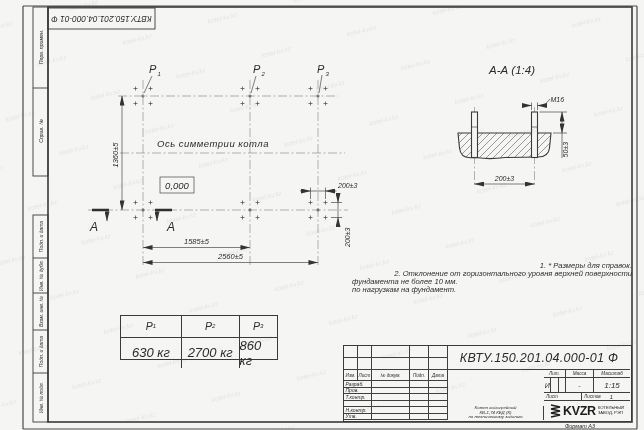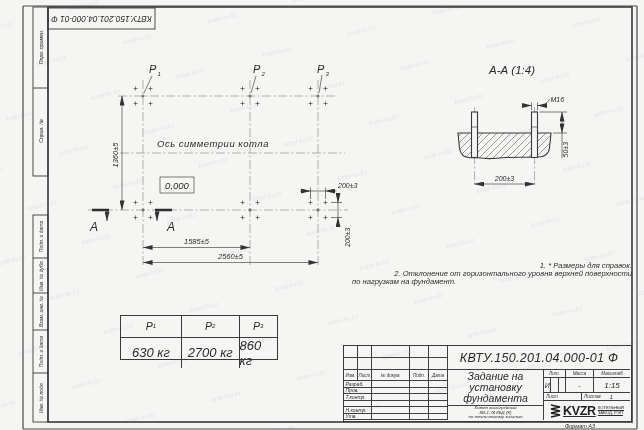--- a/index.html
+++ b/index.html
@@ -42,21 +42,21 @@
   .tb-right>div{position:absolute;box-sizing:border-box;overflow:hidden;}
   .bb{border-bottom:.8px solid #3f3f3f;} .br{border-right:.8px solid #3f3f3f;}
   .doc{left:0;top:0;width:182px;height:24px;display:flex;align-items:center;justify-content:center;
        font-size:12.5px;letter-spacing:.3px;}
   .ttl-name{left:0;top:24px;width:96px;height:36px;display:flex;flex-direction:column;align-items:center;
             justify-content:center;font-size:10.5px;line-height:11.3px;}
   .ttl-sub{left:0;top:60px;width:96px;height:14px;display:flex;flex-direction:column;align-items:center;
            justify-content:center;font-size:4.4px;line-height:4.7px;}
   .cell-c{display:flex;align-items:center;justify-content:center;}
   .f46{font-size:4.6px;} .f7{font-size:7px;} .f8{font-size:8px;}
-  .logo-cell{left:96px;top:55px;width:86px;height:19px;display:flex;align-items:center;justify-content:center;gap:2px;text-decoration:underline;}
+  .logo-cell{left:96px;top:55px;width:86px;height:19px;display:flex;align-items:center;justify-content:center;gap:2px;}
   .kvzr{font-style:normal;font-weight:700;font-size:12.5px;letter-spacing:-.3px;color:#1d1d1d;}
   .logo-sub{font-style:normal;font-size:4.2px;line-height:4.6px;color:#1d1d1d;}
   .fmt{position:absolute;left:545px;top:423px;width:70px;text-align:center;font-size:5.5px;font-style:italic;}
 </style>
 </head>
 <body>
 
 <div class="sheet">
 
   <svg class="lw" width="644" height="430" viewBox="0 0 644 430">
@@ -174,20 +174,21 @@
       <text transform="rotate(-90 568 157.5)" x="568" y="157.5" font-size="7">50±3</text>
 
       <line class="tn" x1="474.5" y1="184" x2="534.5" y2="184" marker-start="url(#ar)" marker-end="url(#ar)"></line>
       <text x="504.5" y="180.5" text-anchor="middle" font-size="7">200±3</text>
     </g>
   </svg>
 
   <div class="notes">
     <div class="nl ind">1. * Размеры для справок.</div>
     <div class="nl ind">2. Отклонение от горизонтального уровня верхней поверхности</div>
+    <div class="nl">фундамента не более 10 мм.</div>
     <div class="nl">по нагрузкам на фундамент.</div>
   </div>
 
   <div class="loads">
     <div class="hd">
       <span>P</span>
         <sub>1</sub>
       </div>
     <div class="hd">
       <span>P</span>
@@ -239,25 +240,20 @@
         <div class="tc"></div>
         <div class="tc"></div>
         <div class="tc"></div>
       <div class="tc s2">Утв.</div>
         <div class="tc"></div>
         <div class="tc"></div>
         <div class="tc"></div>
     </div>
     <div class="tb-right">
       <div class="doc bb">КВТУ.150.201.04.000-01 Ф</div>
-      <div class="ttl-name br bb">
-        <span>Задание на</span>
-        <span>установку</span>
-        <span>фундамента</span>
-      </div>
       <div class="ttl-sub br">
         <span>Котел водогрейный</span>
         <span>КВ-1,74 КБД (К)</span>
         <span>по техническому заданию</span>
       </div>
       <div class="cell-c f46 br bb" style="left:96px;top:24px;width:22px;height:8px;">Лит.</div>
       <div class="cell-c f46 br bb" style="left:118px;top:24px;width:28px;height:8px;">Масса</div>
       <div class="cell-c f46 bb" style="left:146px;top:24px;width:36px;height:8px;">Масштаб</div>
       <div class="cell-c f7 br bb" style="left:96px;top:32px;width:7.3px;height:15px;">И</div>
       <div class="cell-c br bb" style="left:103.3px;top:32px;width:7.3px;height:15px;"></div>

